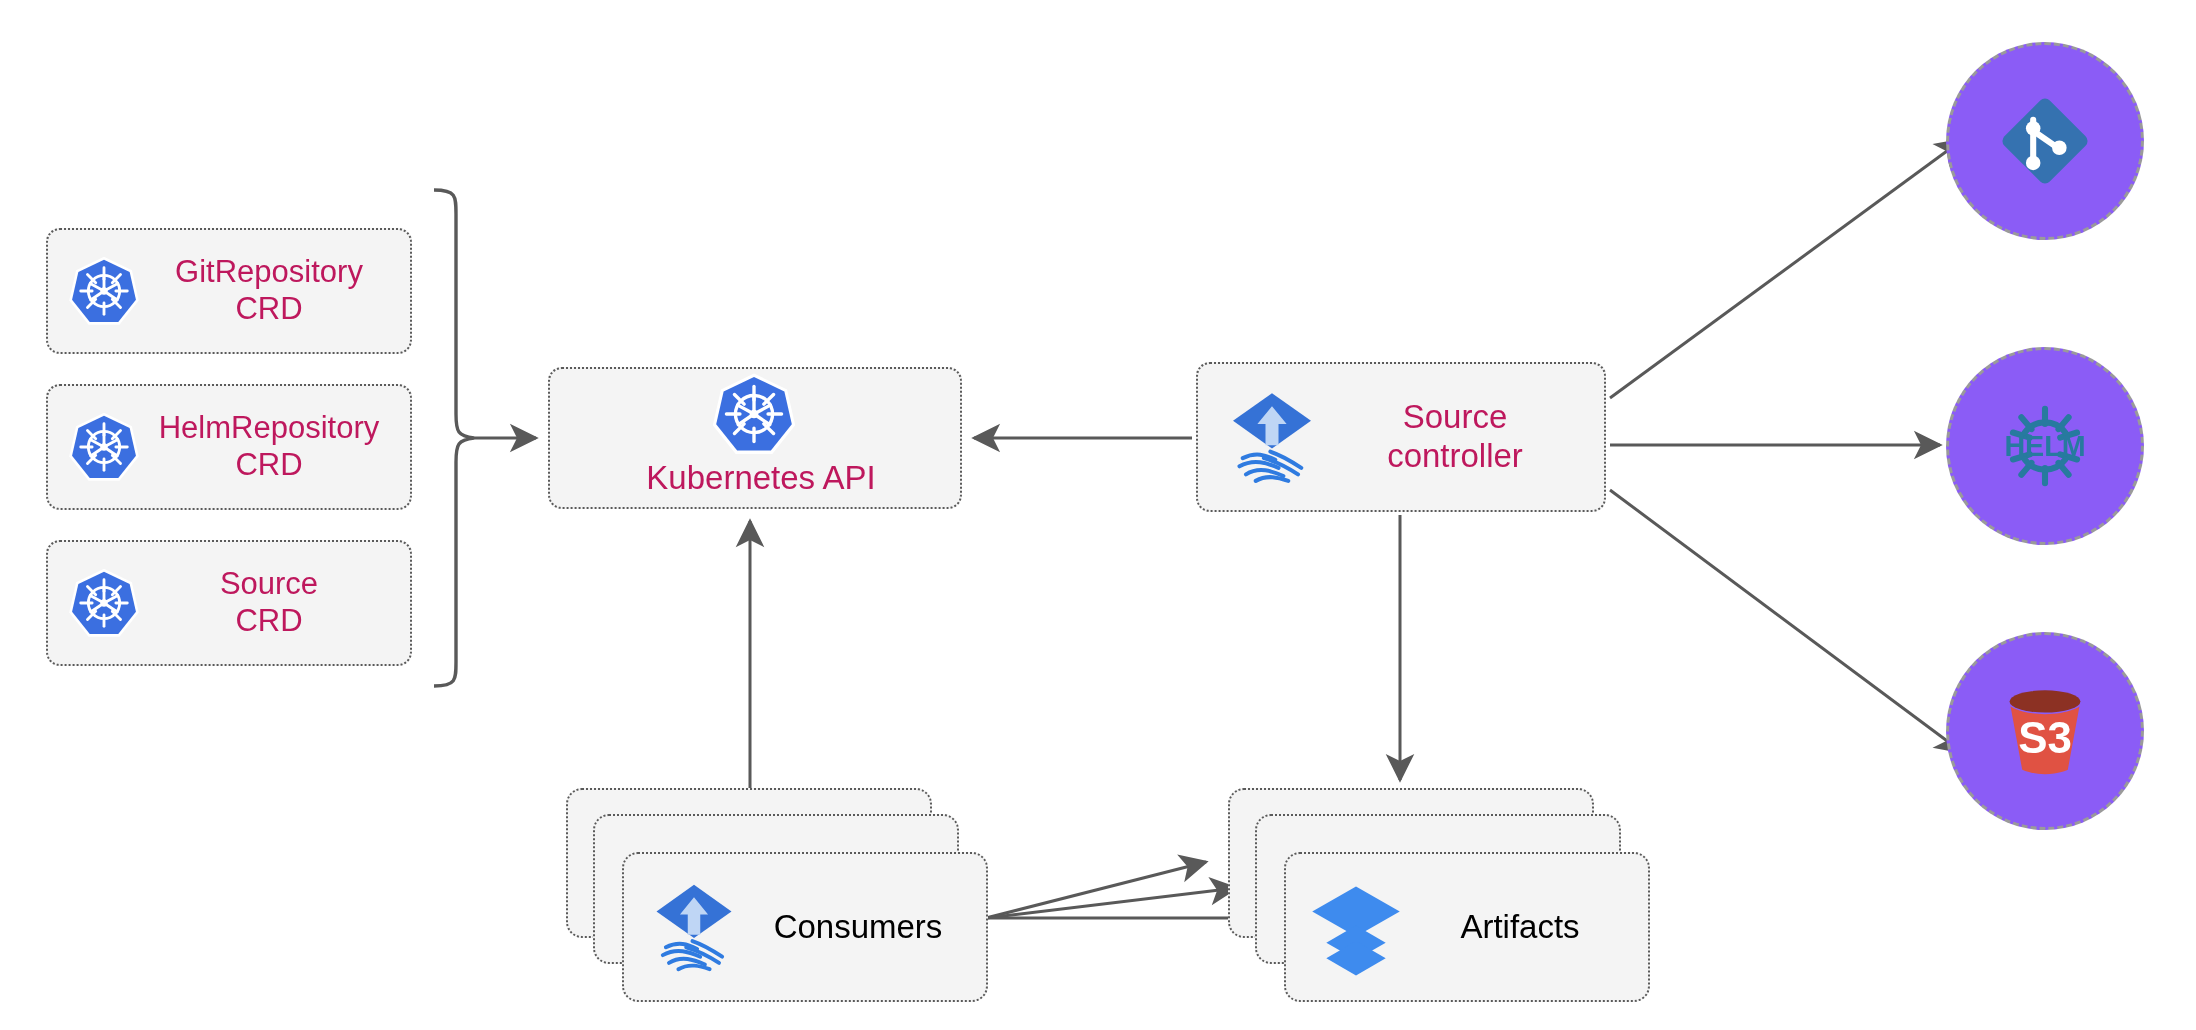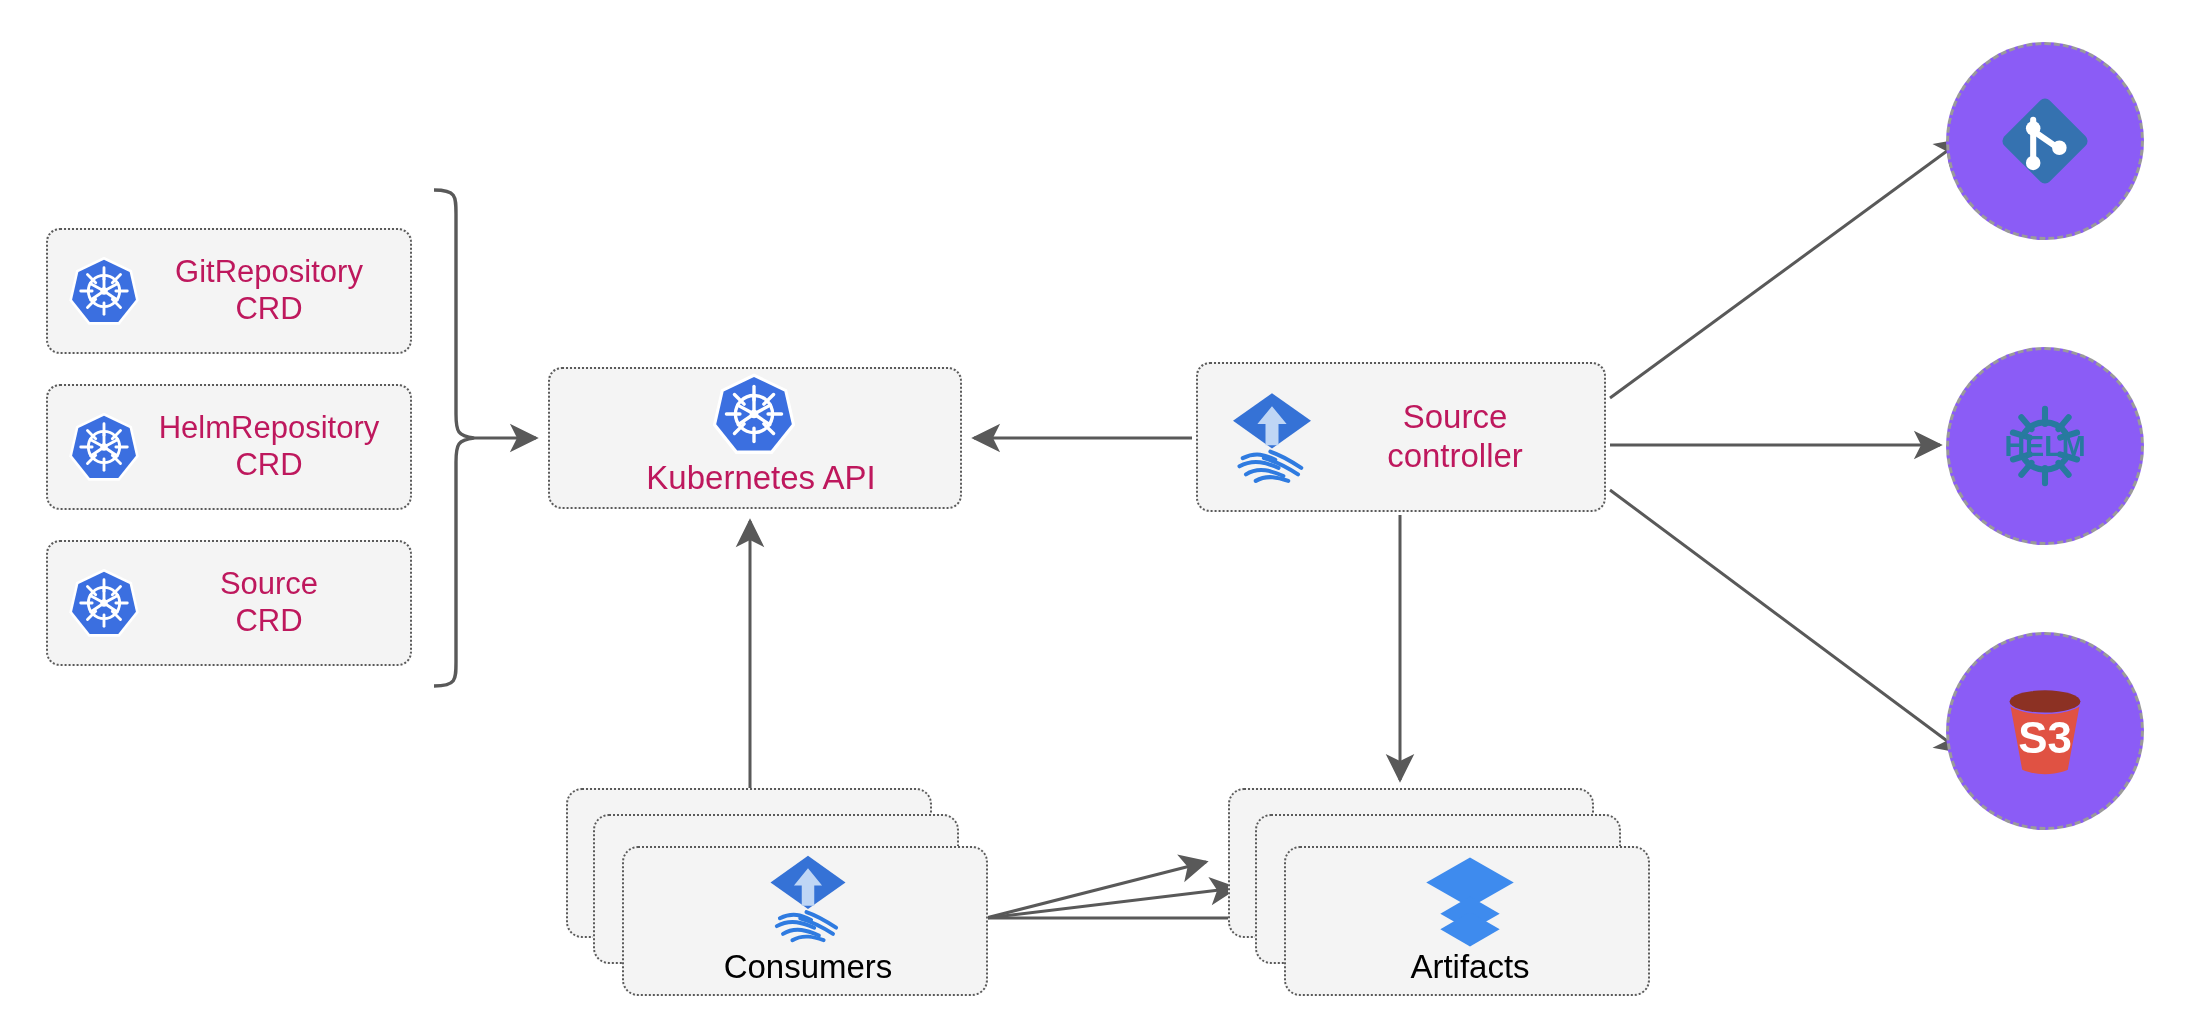--- a/index.html
+++ b/index.html
@@ -83,24 +83,23 @@
     box-sizing:border-box;
     background:#f4f4f4;
     border:2px dotted #5a5a5a;
     border-radius:16px;
     width:366px;
     height:150px;
   }
   .stack .sheet.s0{ left:0px;  top:0px;  }
   .stack .sheet.s1{ left:27px; top:26px; }
   .stack .sheet.s2{
-    left:56px; top:58px;
+    left:56px; top:64px;
     display:flex; align-items:center; justify-content:flex-start;
     padding:0 14px 0 20px;
-    flex-direction:column;
   }
   .stack .sheet.s2 .label{
     color:#000;
     font-size:33px;
     flex:1 1 auto;
     text-align:center;
   }
 
   #stack-consumers{ left:566px; top:788px; }
   #stack-artifacts{ left:1228px; top:788px; }

